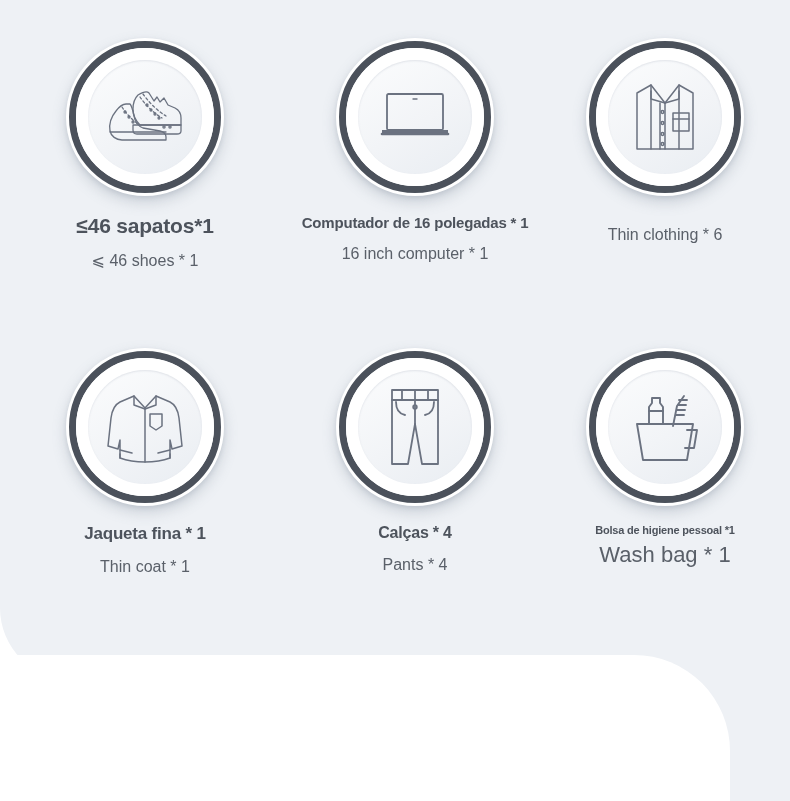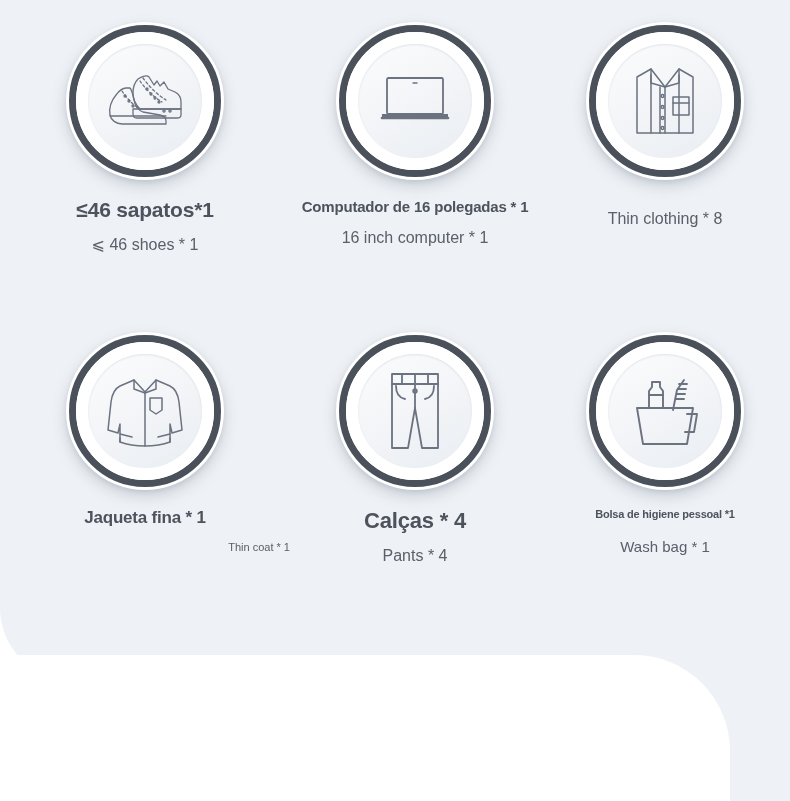--- a/index.html
+++ b/index.html
@@ -44,21 +44,21 @@
     top: 655px;
     width: 730px;
     height: 146px;
     background: #ffffff;
     border-top-right-radius: 96px;
   }
 
   .grid {
     position: absolute;
     left: 0;
-    top: 0;
+    top: 16px;
     width: 790px;
     display: grid;
     grid-template-columns: 290px 250px 250px;
     grid-template-rows: 310px 290px;
     padding-top: 22px;
     box-sizing: border-box;
   }
   .cell {
     position: relative;
     display: flex;
@@ -143,29 +143,29 @@
     font-weight: 400;
     line-height: 1.2;
     margin-top: 13px;
   }
 
   
   .cell.c0 .caption-pt { font-size: 21px; }
   .cell.c1 .caption-pt { font-size: 15px; }
   .cell.c2 .caption-pt { font-size: 11px; }
   .cell.c3 .caption-pt { font-size: 17px; }
-  .cell.c4 .caption-pt { font-size: 22px; }
+  .cell.c4 .caption-pt { font-size: 16px; }
   .cell.c5 .caption-pt { font-size: 11px; max-width: 150px; }
 
   .cell.c0 .caption-en { font-size: 16px; }
   .cell.c1 .caption-en { font-size: 16px; }
   .cell.c2 .caption-en { font-size: 16px; margin-top: 11px; }
-  .cell.c3 .caption-en { font-size: 11px; text-align: right; }
+  .cell.c3 .caption-en { font-size: 16px; }
   .cell.c4 .caption-en { font-size: 16px; }
-  .cell.c5 .caption-en { font-size: 15px; margin-top: 17px; }
+  .cell.c5 .caption-en { font-size: 22px; margin-top: 5px; }
 </style>
 </head>
 <body>
 
 <div class="page">
 
   <div class="panel-bg"></div>
   <div class="panel-bg-right"></div>
   <div class="white-block"></div>
 
@@ -242,21 +242,21 @@
             <rect x="44" y="34" width="16" height="18"></rect>
             <path d="M44 40 L60 40"></path>
             <circle cx="33.5" cy="33" r="1.4"></circle>
             <circle cx="33.5" cy="44" r="1.4"></circle>
             <circle cx="33.5" cy="55" r="1.4"></circle>
             <circle cx="33.5" cy="65" r="1.4"></circle>
           </svg>
         </div>
       </div>
       <div class="captions">
-        <div class="caption-en">Thin clothing * 8</div>
+        <div class="caption-en">Thin clothing * 6</div>
       </div>
     </div>
 
     <div class="cell c3">
       <div class="medallion">
         <div class="ring-outer"></div>
         <div class="ring-gap"></div>
         <div class="inner-disc"></div>
         <div class="icon-wrap">
           <svg width="82" height="78" viewBox="0 0 82 78" fill="none" stroke="#6b7280" stroke-width="1.5" stroke-linejoin="round" stroke-linecap="round">

